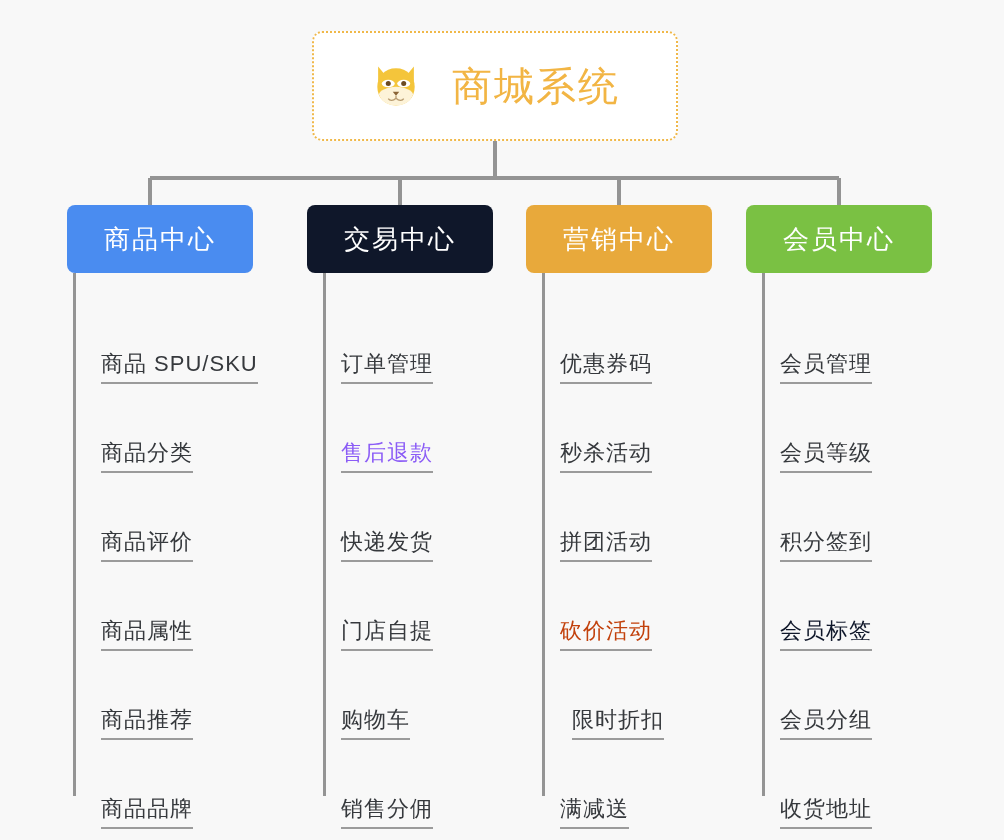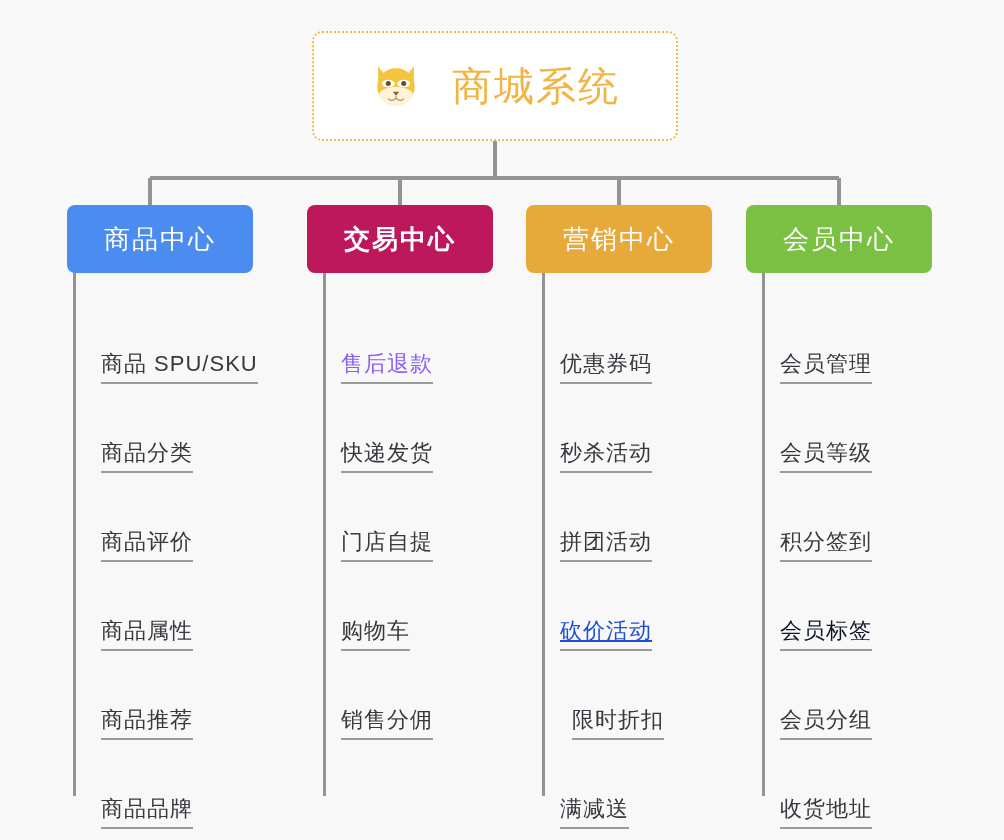--- a/index.html
+++ b/index.html
@@ -170,22 +170,25 @@
       <li class="leaf-item">
           <span class="leaf-label" style="color: rgb(54, 57, 61); border-bottom-color: rgb(155, 155, 155);">商品推荐</span>
         </li>
       <li class="leaf-item">
           <span class="leaf-label" style="color: rgb(54, 57, 61); border-bottom-color: rgb(155, 155, 155);">商品品牌</span>
         </li>
     </ul>
   </div>
 
   <div class="column col-1">
-    <div class="col-header" style="background-color: #be185d; font-weight: bold;">交易中心</div>
-    <ul class="leaf-list">
+    <div class="col-header" style="background-color: #0f172a;">交易中心</div>
+    <ul class="leaf-list">
+      <li class="leaf-item">
+          <span class="leaf-label" style="color: rgb(54, 57, 61); border-bottom-color: rgb(155, 155, 155);">订单管理</span>
+        </li>
       <li class="leaf-item">
           <span class="leaf-label" style="color: #8b5cf6; border-bottom-color: rgb(155, 155, 155);">售后退款</span>
         </li>
       <li class="leaf-item">
           <span class="leaf-label" style="color: rgb(54, 57, 61); border-bottom-color: rgb(155, 155, 155);">快递发货</span>
         </li>
       <li class="leaf-item">
           <span class="leaf-label" style="color: rgb(54, 57, 61); border-bottom-color: rgb(155, 155, 155);">门店自提</span>
         </li>
       <li class="leaf-item">
@@ -203,21 +206,21 @@
       <li class="leaf-item">
           <span class="leaf-label" style="color: rgb(54, 57, 61); border-bottom-color: rgb(155, 155, 155);">优惠券码</span>
         </li>
       <li class="leaf-item">
           <span class="leaf-label" style="color: rgb(54, 57, 61); border-bottom-color: rgb(155, 155, 155);">秒杀活动</span>
         </li>
       <li class="leaf-item">
           <span class="leaf-label" style="color: rgb(54, 57, 61); border-bottom-color: rgb(155, 155, 155);">拼团活动</span>
         </li>
       <li class="leaf-item">
-          <span class="leaf-label" style="color: #1d4ed8; border-bottom-color: rgb(155, 155, 155); text-decoration: underline;">砍价活动</span>
+          <span class="leaf-label" style="color: #c2410c; border-bottom-color: rgb(155, 155, 155);">砍价活动</span>
         </li>
       <li class="leaf-item">
           <span class="leaf-label" style="color: rgb(54, 57, 61); border-bottom-color: rgb(155, 155, 155); margin-left: 12px;">限时折扣</span>
         </li>
       <li class="leaf-item">
           <span class="leaf-label" style="color: rgb(54, 57, 61); border-bottom-color: rgb(155, 155, 155);">满减送</span>
         </li>
     </ul>
   </div>
 

